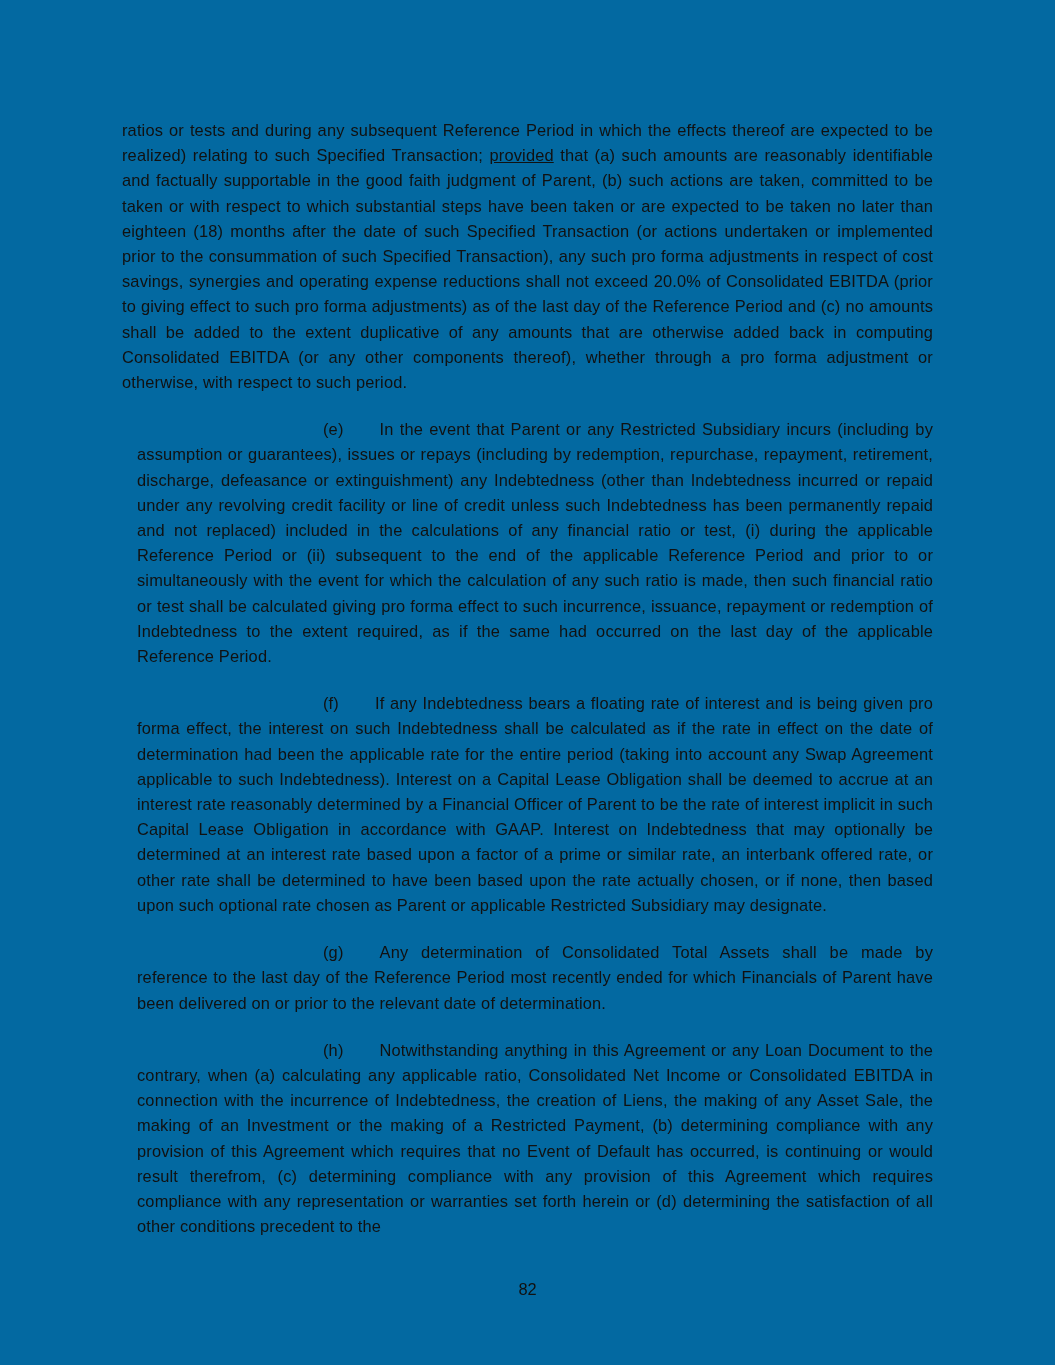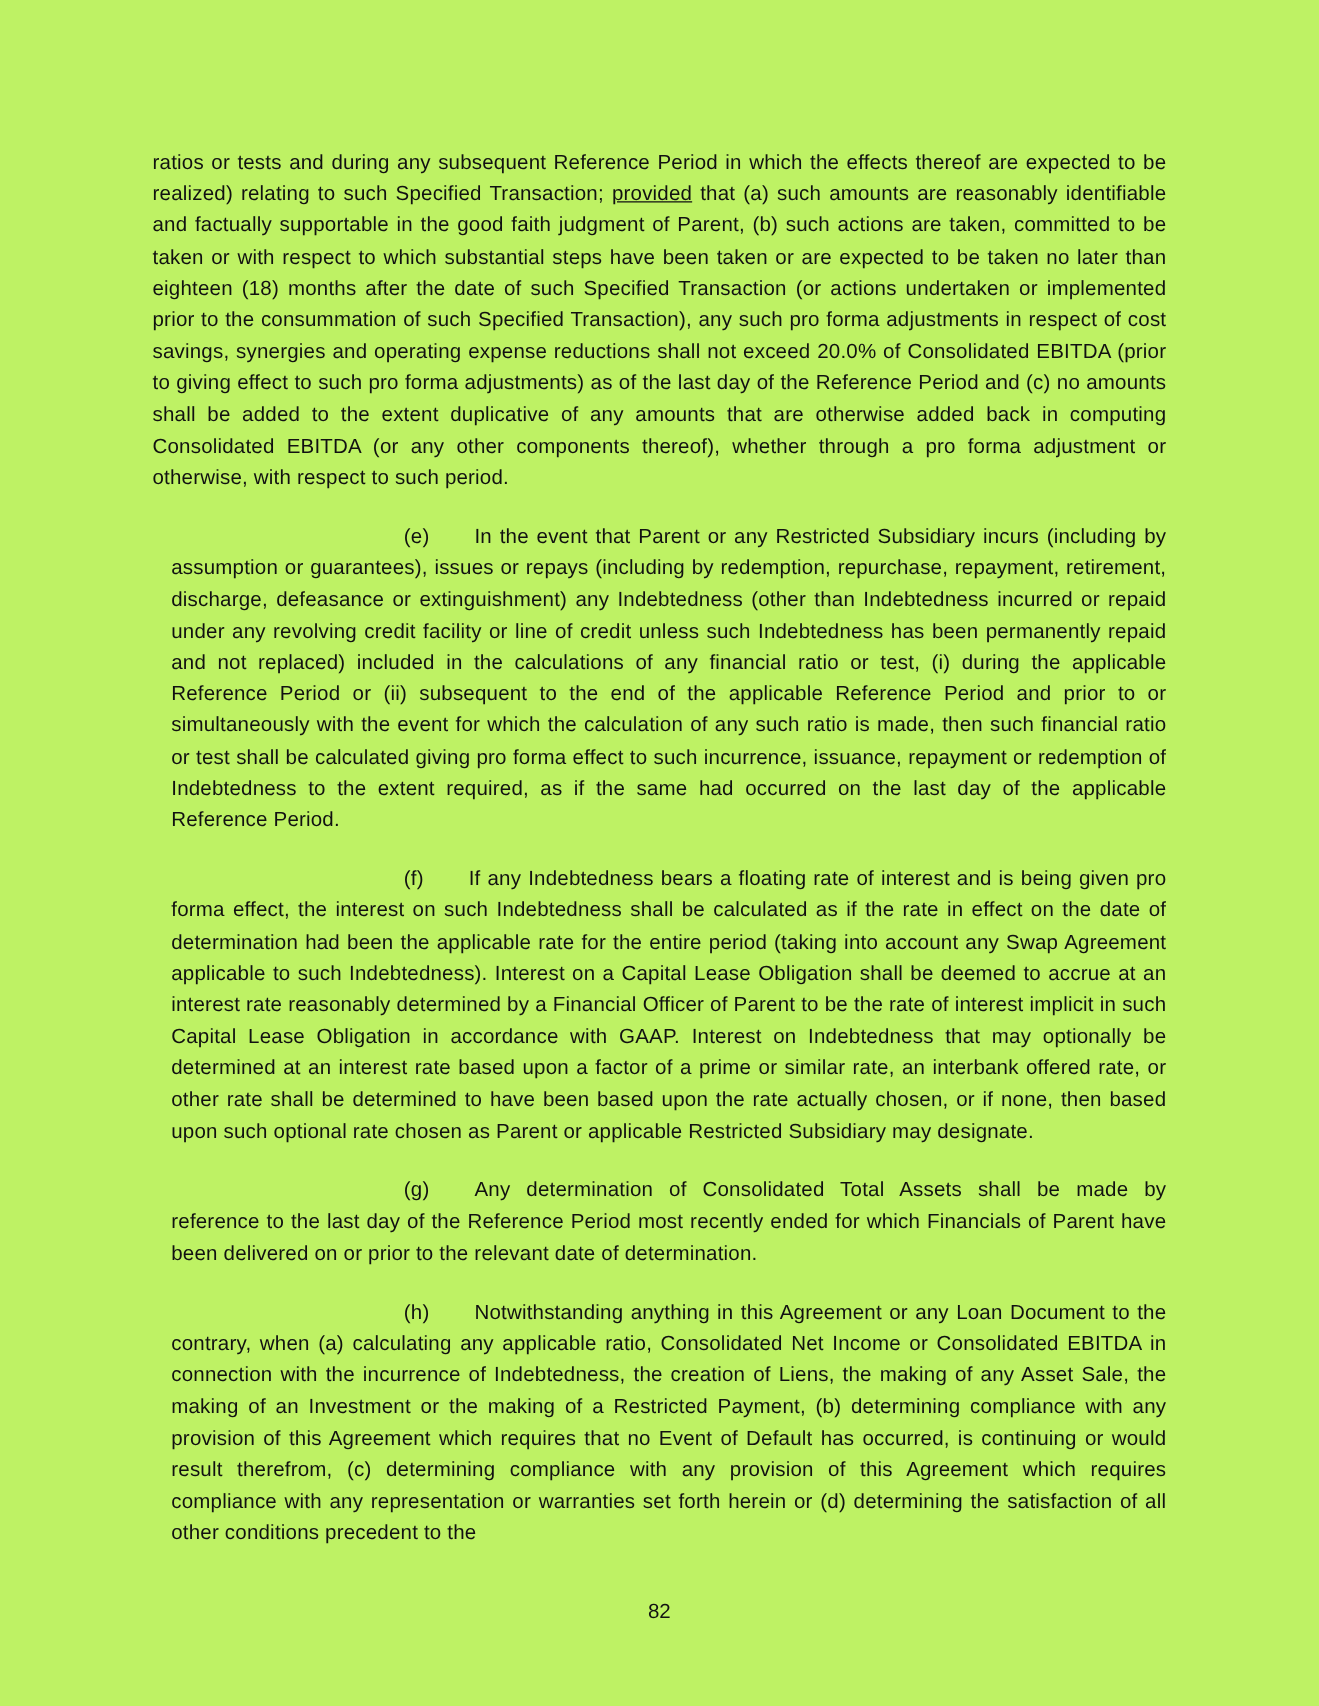--- a/index.html
+++ b/index.html
@@ -9,21 +9,21 @@
   }
   body {
     font-family: "Liberation Sans", sans-serif;
     color: #000000;
   }
   .page {
     position: relative;
     width: 1055px;
     height: 1365px;
     margin: 0 auto;
-    background: #bef264;
+    background: #0369a1;
     box-sizing: border-box;
     padding: 118px 122px 0 122px;
   }
   .doc-body {
     width: 811px;
   }
   p.para {
     margin: 0 0 0 0;
     font-size: 16.4px;
     line-height: 25.2px;

